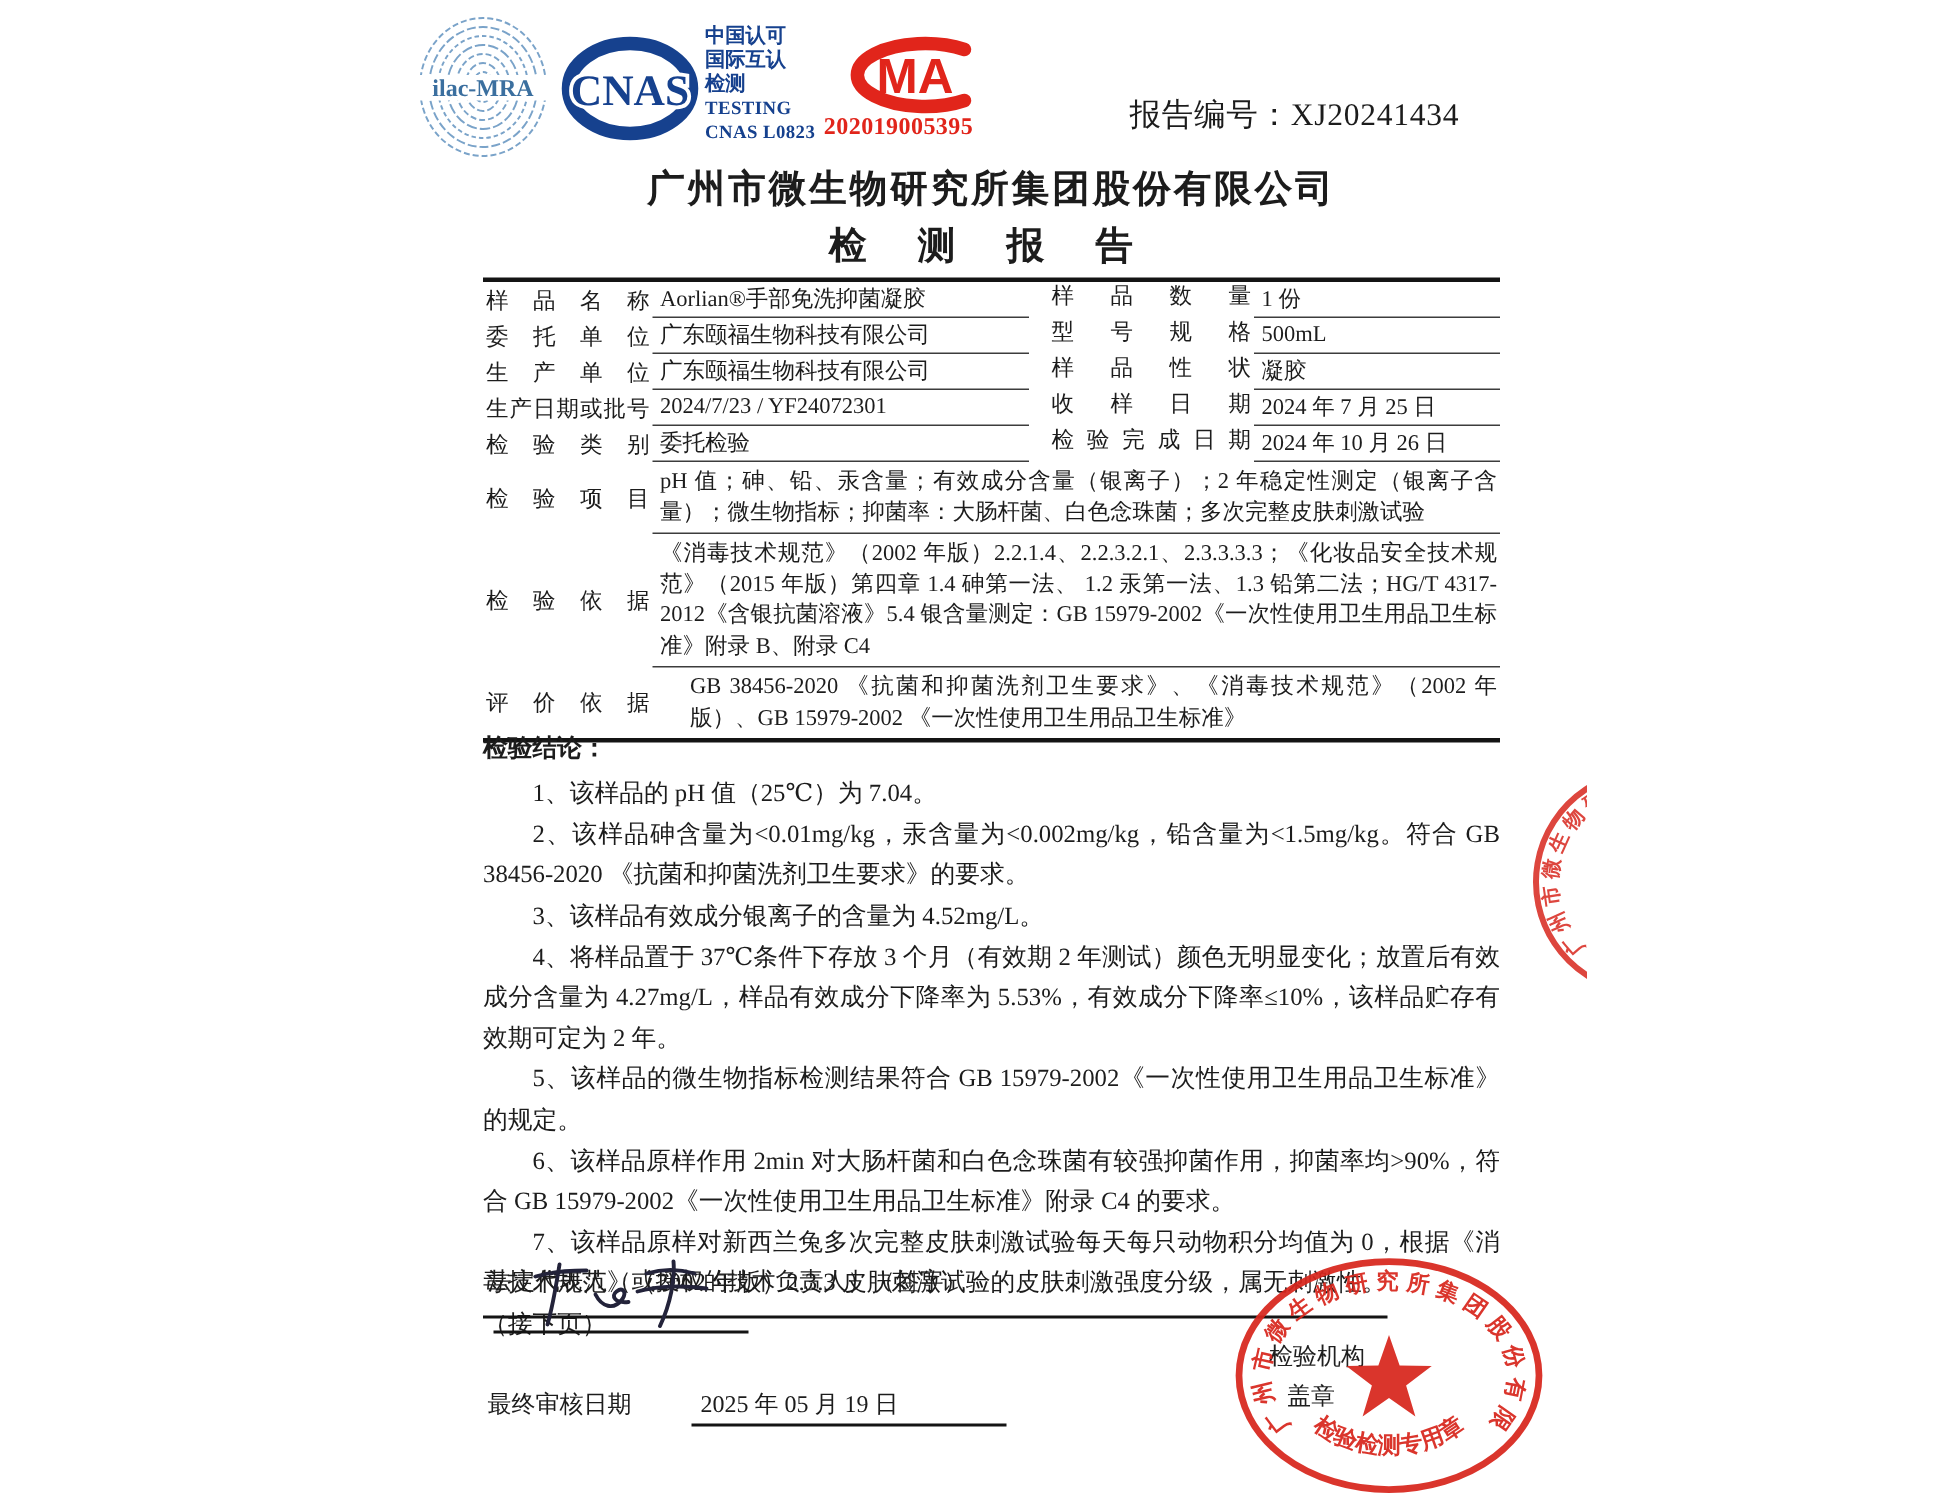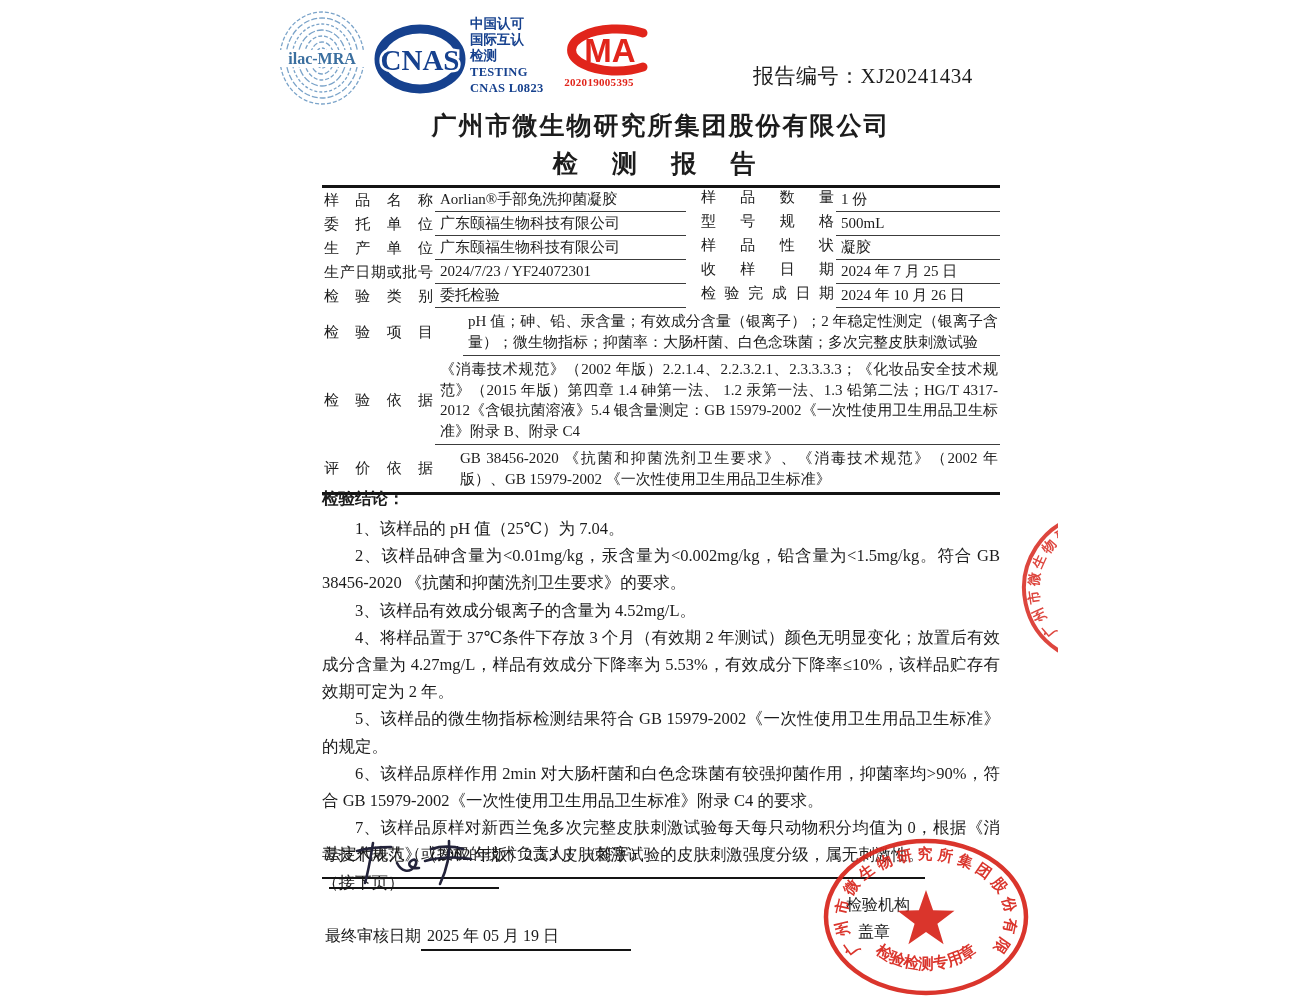--- a/index.html
+++ b/index.html
@@ -3,56 +3,56 @@
 <meta charset="utf-8">
 <style>
   html,body{margin:0;padding:0;background:#ffffff;}
   .page{position:relative;width:1300px;height:1005px;background:#fff;overflow:hidden;
         font-family:"Liberation Serif","DejaVu Serif",serif;color:#1c1c1c;}
   .abs{position:absolute;}
 
   
   .accr-block{position:absolute;left:470px;top:16px;width:86px;color:#16418e;font-weight:bold;line-height:16px;font-size:13.5px;}
   .accr-block .en{font-size:12.5px;letter-spacing:.3px;}
-  .cma-number{position:absolute;left:541px;top:76px;width:116px;text-align:center;color:#e1251b;font-weight:bold;font-size:11px;letter-spacing:.3px;}
+  .cma-number{position:absolute;left:541px;top:76px;width:116px;text-align:center;color:#e1251b;font-weight:bold;font-size:16px;letter-spacing:.3px;}
   .report-no{position:absolute;left:753px;top:62px;font-size:21px;letter-spacing:.5px;}
 
   
   .title-company{position:absolute;left:322px;top:109px;width:678px;text-align:center;
                  font-size:25px;font-weight:bold;letter-spacing:2px;}
   .title-report{position:absolute;left:322px;top:147px;width:678px;text-align:center;
                 font-size:25px;font-weight:bold;letter-spacing:14px;}
 
   
   .itable{position:absolute;left:322px;top:185px;width:678px;
           border-top:3px solid #141414;border-bottom:3px solid #141414;font-size:15px;}
   .irow{display:flex;height:24px;align-items:stretch;}
   .wrow{display:flex;align-items:stretch;}
   .c1{width:113px;display:flex;align-items:center;}
   .c2{width:246px;margin-right:13px;}
   .c3{width:137px;display:flex;align-items:flex-start;}
   .c4{flex:1;}
   .val{border-bottom:1px solid #3c3c3c;display:flex;align-items:center;padding-left:5px;}
   .jl{display:inline-block;width:100%;text-align:justify;text-align-last:justify;padding:0 2px;box-sizing:border-box;}
   .wval{flex:1;border-bottom:1px solid #3c3c3c;padding:3px 2px 3px 5px;line-height:20.5px;text-align:justify;}
-  .h46{min-height:46px;gap:28px;} .h84{min-height:84px;} .h45{min-height:45px;gap:20px;}
+  .h46{min-height:46px;} .h84{min-height:84px;} .h45{min-height:45px;gap:20px;}
 
   
   .conclusion{position:absolute;left:322px;top:488px;width:678px;}
   .cl-head{font-weight:bold;font-size:16.5px;margin:0 0 5px 0;}
   .cl{margin:0;font-size:16.5px;line-height:27.2px;text-align:justify;text-indent:2em;}
   .cl-cont{text-indent:0;}
 
   
   .f-rule{position:absolute;left:322px;top:877px;width:603px;height:2px;background:#141414;z-index:1;}
   .legal-row{position:absolute;left:325px;top:844px;font-size:16px;display:flex;z-index:1;flex-direction:column;}
   .sig-line{display:inline-block;width:170px;border-bottom:2px solid #141414;height:22px;position:relative;margin-left:4px;}
   .sig-svg{position:absolute;left:6px;top:-28px;}
   .review-row{position:absolute;left:325px;top:926px;font-size:16px;z-index:1;}
-  .date-wrap{display:inline-block;min-width:190px;border-bottom:2px solid #141414;padding:0 14px 2px 6px;}
+  .date-wrap{display:inline-block;min-width:190px;border-bottom:2px solid #141414;padding:0 14px 2px 6px;margin-left:40px;}
   .stamp-note{position:absolute;left:846px;top:891px;width:80px;font-size:16px;line-height:27px;color:#1f1f1f;z-index:2;}
   .stamp-note div:nth-child(2){padding-left:12px;}
 
   .seal-main{position:absolute;left:820px;top:836px;z-index:3;opacity:.93;}
   .seal-clip{position:absolute;left:1014px;top:505px;width:44px;height:172px;overflow:hidden;opacity:.85;z-index:3;}
 </style>
 </head>
 <body>
 
 <div class="page">

